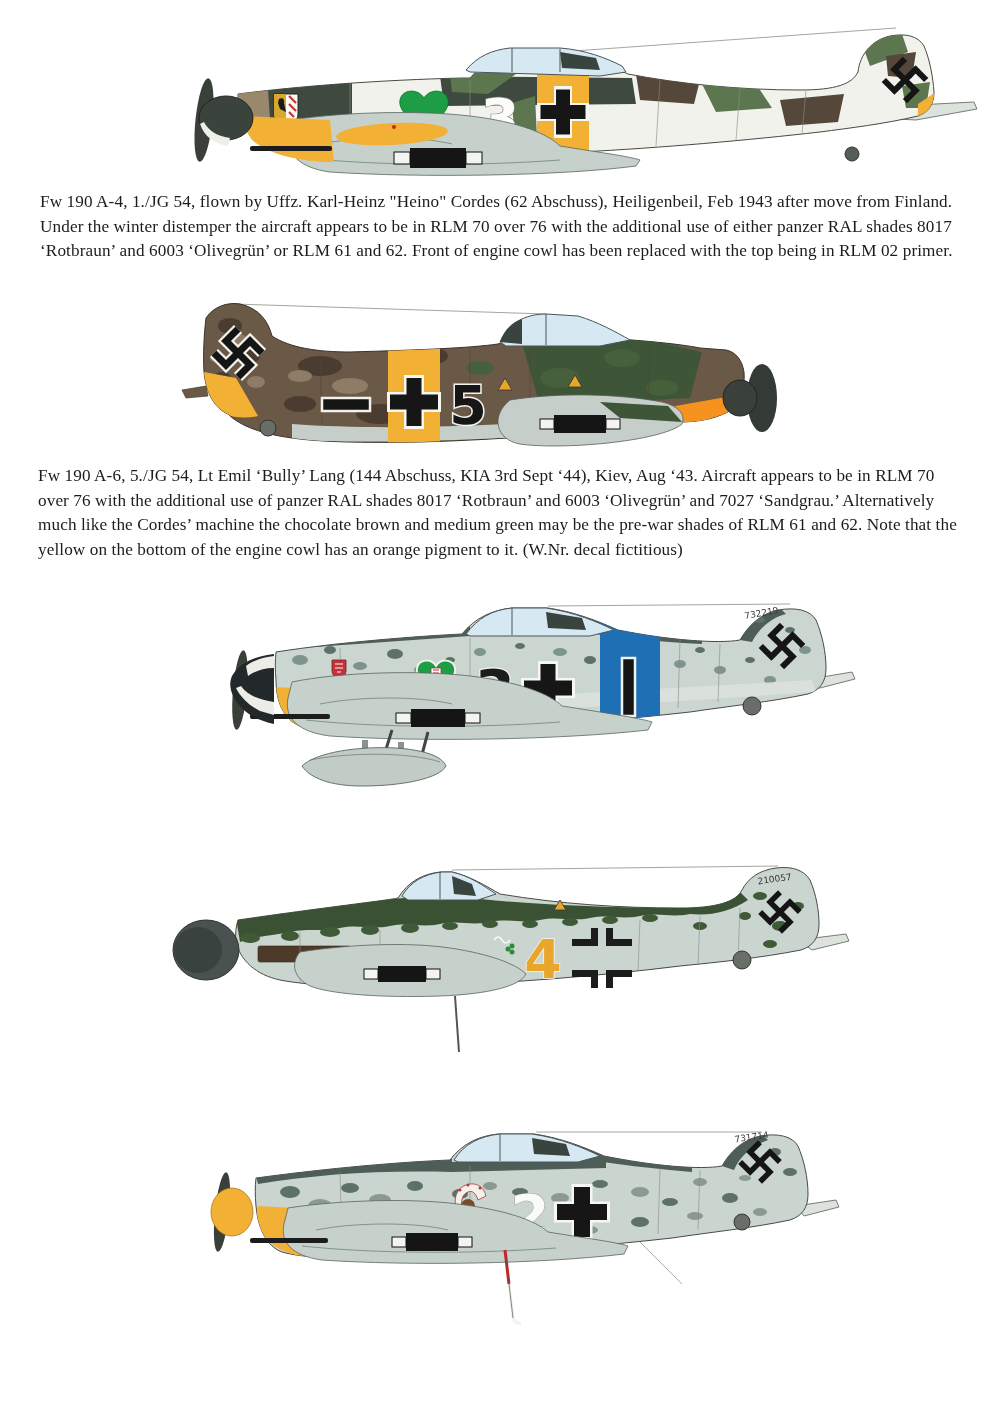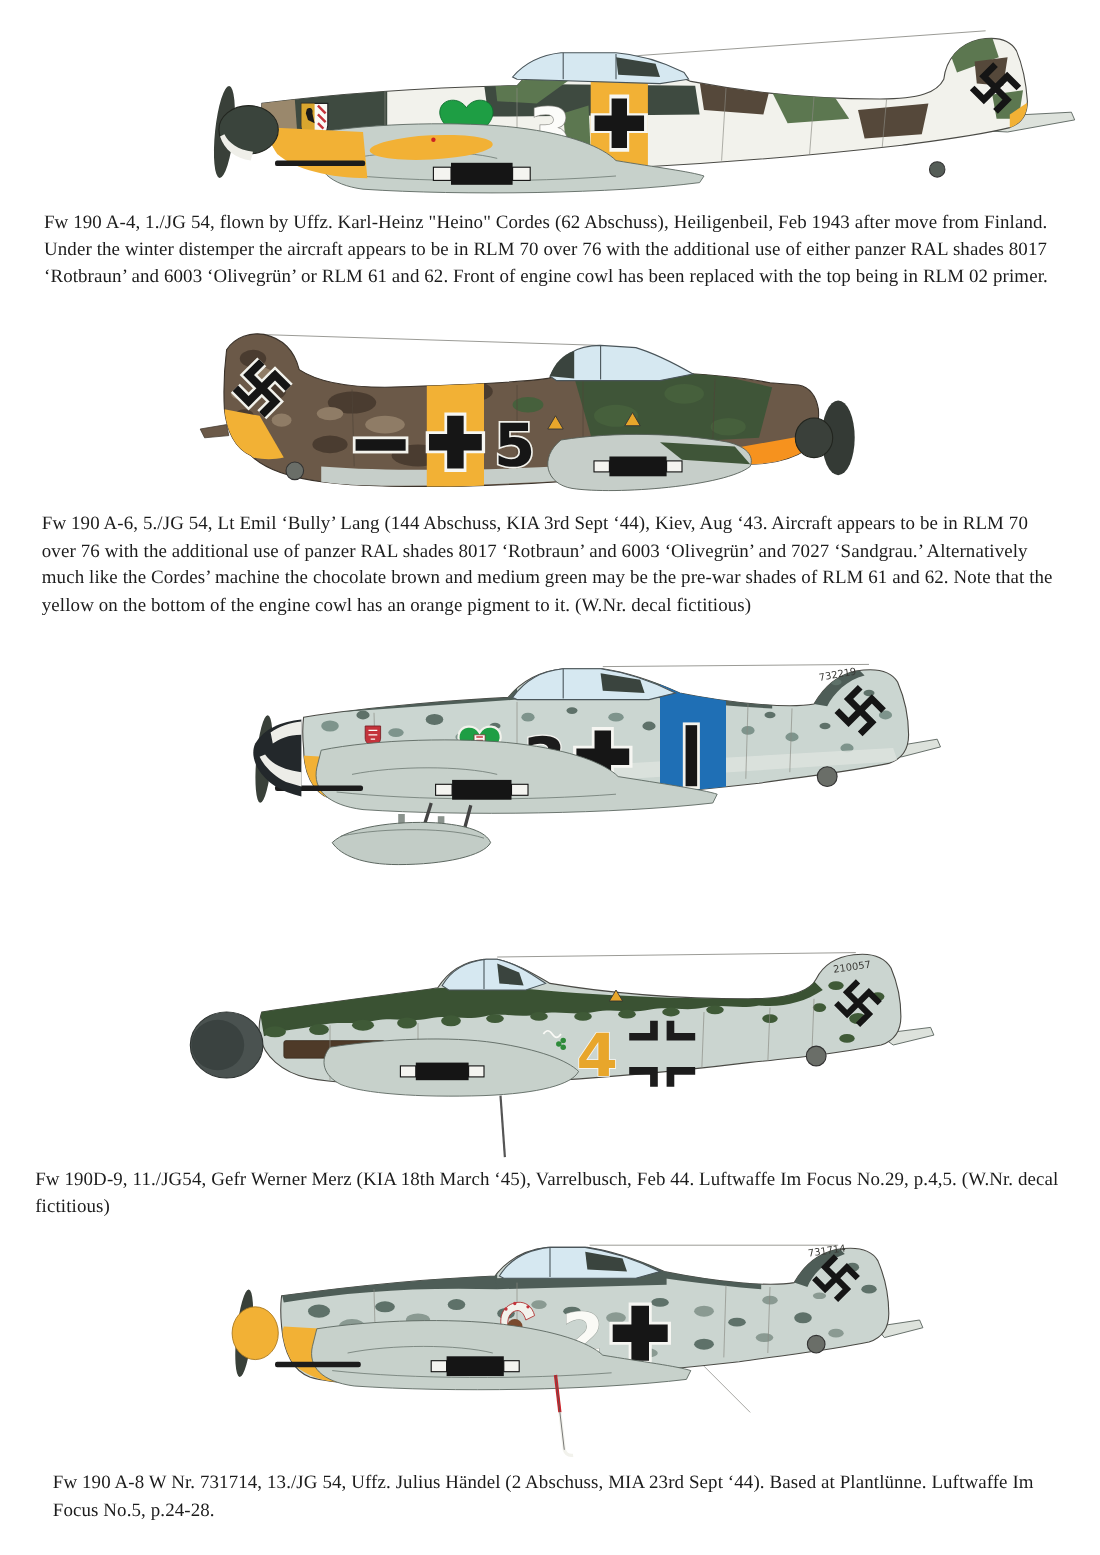--- a/index.html
+++ b/index.html
@@ -389,16 +389,14 @@
   <ellipse cx="232" cy="90" rx="21" ry="24" fill="#F2B135" stroke="#A8781E" stroke-width="0.8"></ellipse>
   <g>
     <path d="M454,38 C464,22 480,14 500,12 L532,12 C560,16 584,26 600,34 L578,40 L458,40 Z" fill="#D6E8F1" stroke="#4A555A" stroke-width="1"></path>
     <path d="M532,16 L566,22 L570,34 L534,32 Z" fill="#3A443E"></path>
     <path d="M500,12 L500,39" stroke="#4A555A" stroke-width="1" fill="none"></path>
   </g>
 </svg>
 
 <p class="caption" style="top:190px;left:40px;width:922px">Fw 190 A-4, 1./JG 54, flown by Uffz. Karl-Heinz  "Heino" Cordes (62 Abschuss), Heiligenbeil, Feb 1943 after move from Finland. Under the winter distemper the aircraft appears to be in RLM 70 over 76 with the additional use of either panzer RAL shades 8017 ‘Rotbraun’ and 6003 ‘Olivegrün’ or RLM 61 and 62. Front of engine cowl has been replaced with the top being in RLM 02 primer.</p>
 <p class="caption" style="top:464px;left:38px;width:930px">Fw 190 A-6, 5./JG 54, Lt Emil ‘Bully’ Lang (144 Abschuss, KIA 3rd Sept ‘44), Kiev, Aug ‘43. Aircraft appears to be in RLM 70 over 76 with the additional use of panzer RAL shades 8017 ‘Rotbraun’ and 6003 ‘Olivegrün’ and 7027 ‘Sandgrau.’ Alternatively much like the Cordes’ machine the chocolate brown and medium green may be the pre-war shades of RLM 61 and 62. Note that the yellow on the bottom of the engine cowl has an orange pigment to it. (W.Nr. decal fictitious)</p>
-<p class="caption" style="top:1060px;left:32px;width:940px">Fw 190D-9, 11./JG54, Gefr Werner Merz (KIA 18th March ‘45), Varrelbusch, Feb 44. Luftwaffe Im Focus No.29, p.4,5. (W.Nr. decal fictitious)</p>
-<p class="caption" style="top:1336px;left:48px;width:920px">Fw 190 A-8 W Nr. 731714, 13./JG 54, Uffz. Julius Händel (2 Abschuss, MIA 23rd Sept ‘44). Based at Plantlünne. Luftwaffe Im Focus No.5, p.24-28.</p>
 
 </div>
 
 </body></html>

